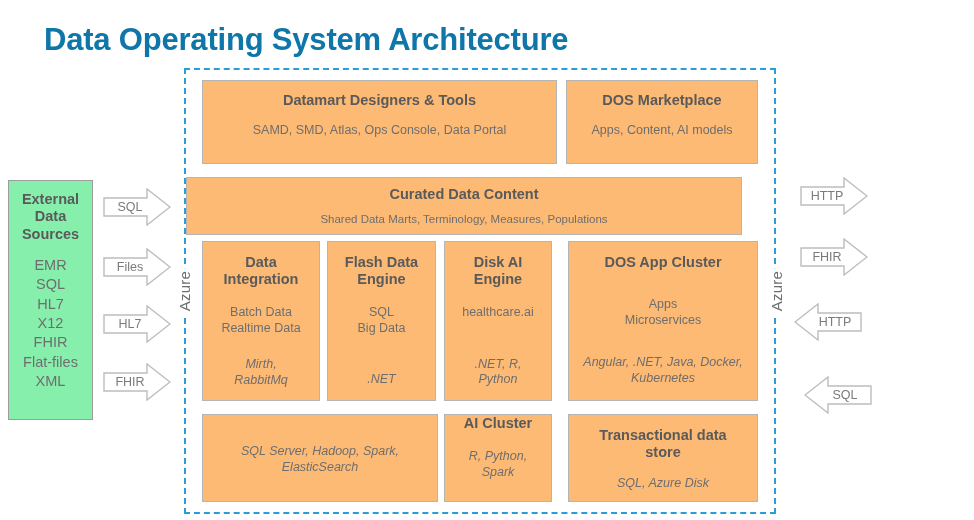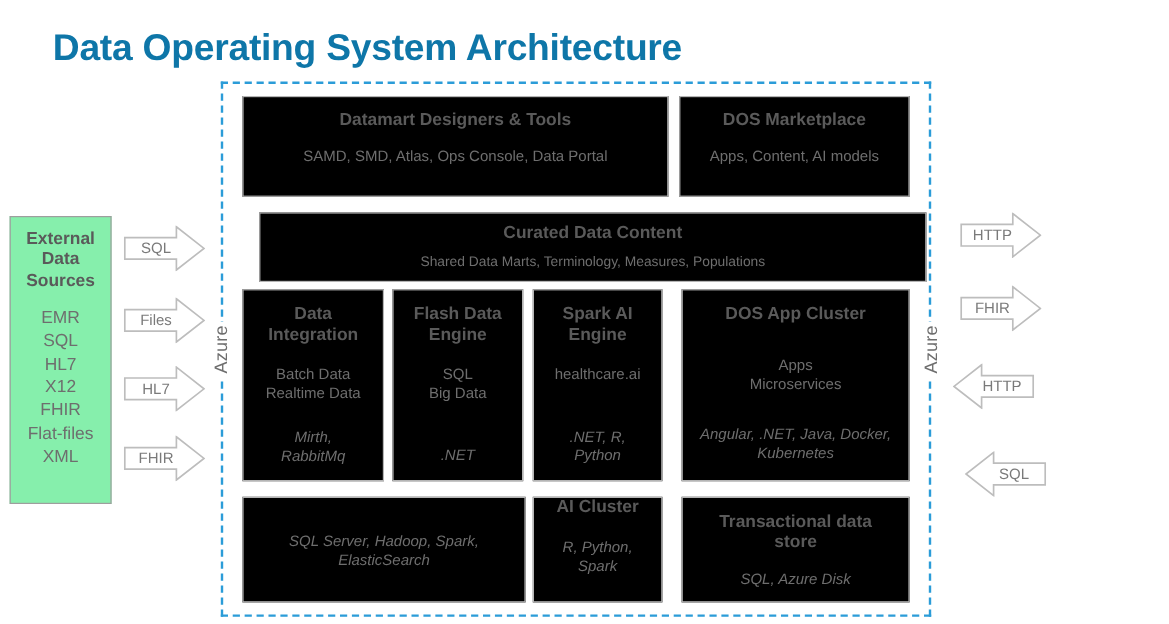--- a/index.html
+++ b/index.html
@@ -18,21 +18,21 @@
     position:absolute;left:44px;top:22px;
     font-size:31px;font-weight:bold;
     color:#0e76a8;letter-spacing:-0.2px;
     white-space:nowrap;
   }
 
   
   .box{
     position:absolute;
     border:1px solid #b5b5b5;
-    background:#000000;
+    background:#fdba74;
     box-sizing:border-box;
     display:flex;flex-direction:column;
     align-items:center;
   }
   .box .hd{
     font-weight:bold;font-size:14.5px;color:#5a5a5a;
     line-height:1.18;
   }
   .box .sub{
     font-size:12.5px;color:#6e6e6e;line-height:1.25;
@@ -147,21 +147,21 @@
     <div style="height:14px;"></div>
     <div class="sub">SAMD, SMD, Atlas, Ops Console, Data Portal</div>
   </div>
 
   <div class="box" style="left:566px;top:80px;width:192px;height:84px;padding-top:11px;">
     <div class="hd">DOS Marketplace</div>
     <div style="height:14px;"></div>
     <div class="sub">Apps, Content, AI models</div>
   </div>
 
-  <div class="box" style="left:216px;top:177px;width:556px;height:58px;padding-top:8px;">
+  <div class="box" style="left:186px;top:177px;width:556px;height:58px;padding-top:8px;">
     <div class="hd">Curated Data Content</div>
     <div style="height:9px;"></div>
     <div class="sub" style="font-size:11.5px;">Shared Data Marts, Terminology, Measures, Populations</div>
   </div>
 
   <div class="box" style="left:202px;top:241px;width:118px;height:160px;padding-top:12px;">
     <div class="hd">Data</div>
     <div class="hd">Integration</div>
     <div style="height:17px;"></div>
     <div class="sub">Batch Data</div>
@@ -175,21 +175,21 @@
     <div class="hd">Flash Data</div>
     <div class="hd">Engine</div>
     <div style="height:17px;"></div>
     <div class="sub">SQL</div>
     <div class="sub">Big Data</div>
     <div style="height:36px;"></div>
     <div class="tech">.NET</div>
   </div>
 
   <div class="box" style="left:444px;top:241px;width:108px;height:160px;padding-top:12px;">
-    <div class="hd">Spark AI</div>
+    <div class="hd">Disk AI</div>
     <div class="hd">Engine</div>
     <div style="height:17px;"></div>
     <div class="sub">healthcare.ai</div>
     <div style="height:36px;"></div>
     <div class="tech">.NET, R,</div>
     <div class="tech">Python</div>
   </div>
 
   <div class="box" style="left:568px;top:241px;width:190px;height:160px;padding-top:12px;">
     <div class="hd">DOS App Cluster</div>

